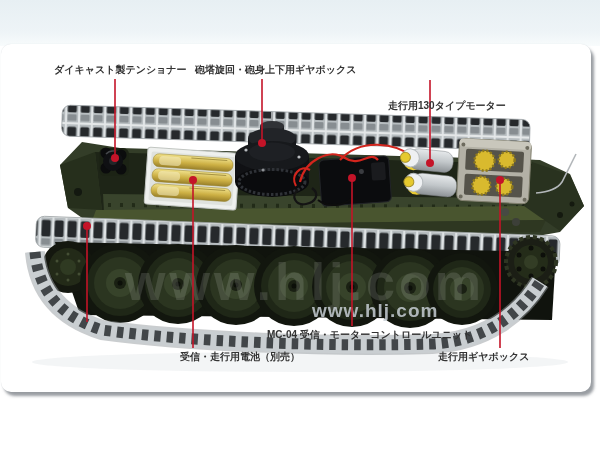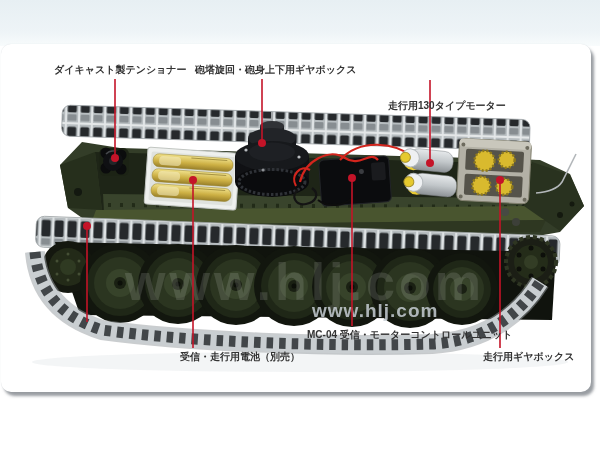--- a/index.html
+++ b/index.html
@@ -258,16 +258,16 @@
       <circle cx="352" cy="178" r="4" fill="#c41428"></circle>
       <line x1="500" x2="500" y1="180" y2="348" stroke="#c41428" stroke-width="1.6"></line>
       <circle cx="500" cy="180" r="4" fill="#c41428"></circle>
     </svg>
 
   <div class="labels">
       <div class="ann-label" style="left: 54px; top: 64px; color: rgb(51, 51, 51);">ダイキャスト製テンショナー</div>
       <div class="ann-label" style="left: 195px; top: 64px; color: rgb(51, 51, 51);">砲塔旋回・砲身上下用ギヤボックス</div>
       <div class="ann-label" style="left: 388px; top: 65px; color: rgb(51, 51, 51); margin-top: 35px;">走行用130タイプモーター</div>
       <div class="ann-label" style="left: 152px; top: 351px; color: rgb(51, 51, 51); margin-left: 28px;">受信・走行用電池（別売）</div>
-      <div class="ann-label" style="left: 267px; top: 329px; color: rgb(51, 51, 51); margin-left: 40px;">MC-04 受信・モーターコントロールユニット</div>
-      <div class="ann-label" style="left: 483px; top: 351px; color: rgb(51, 51, 51);">走行用ギヤボックス</div>
+      <div class="ann-label" style="left: 267px; top: 329px; color: rgb(51, 51, 51);">MC-04 受信・モーターコントロールユニット</div>
+      <div class="ann-label" style="left: 438px; top: 351px; color: rgb(51, 51, 51);">走行用ギヤボックス</div>
     </div>
 </div>
 
 </body></html>

